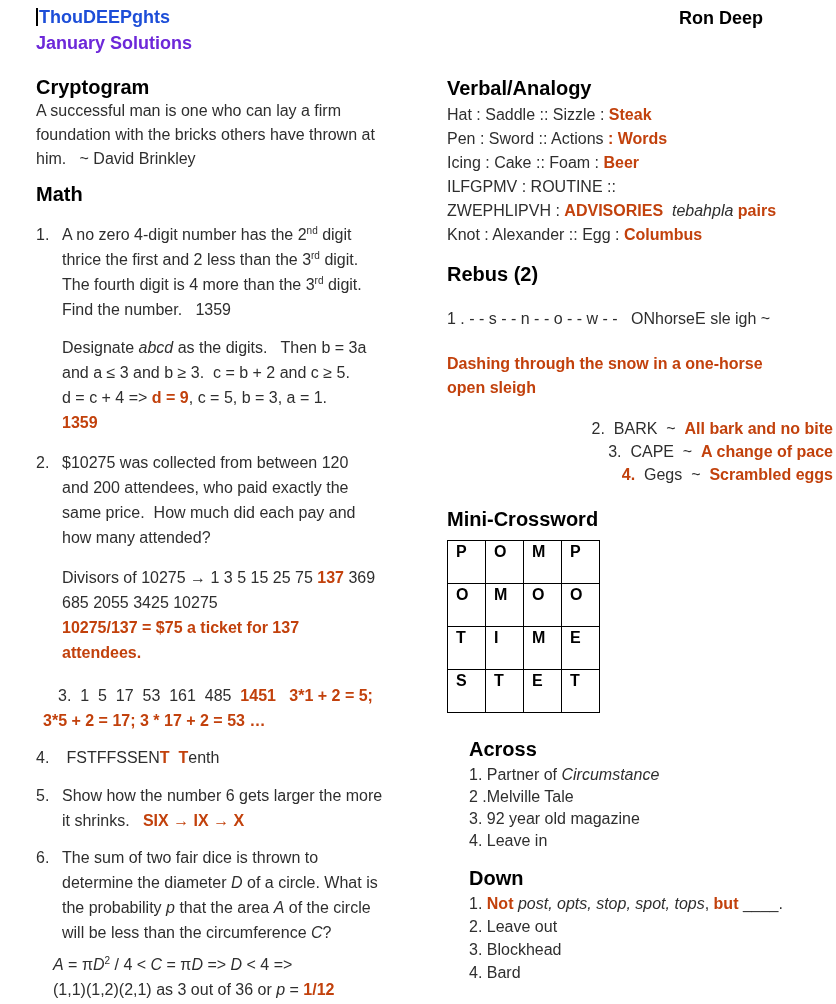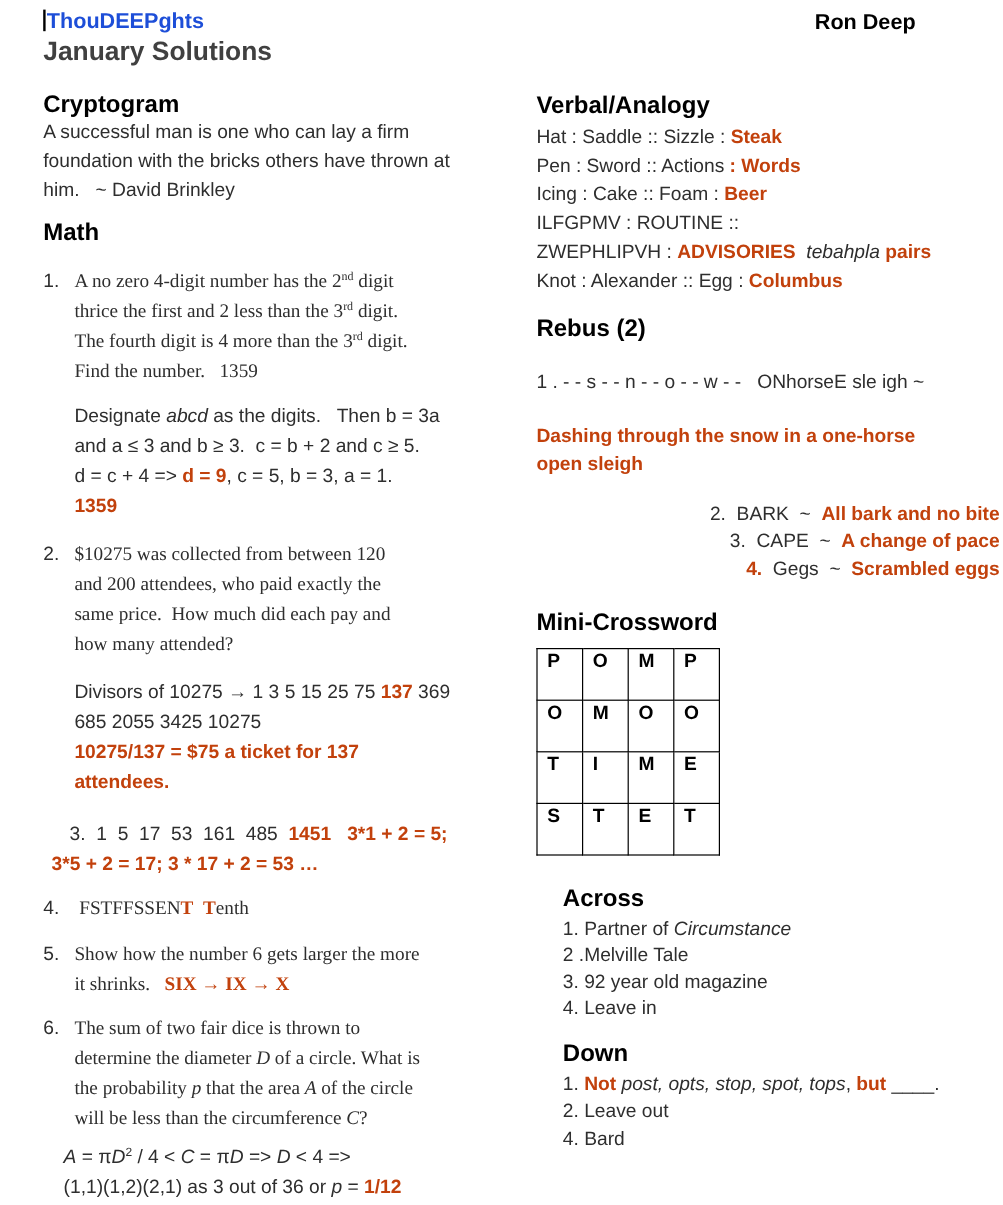--- a/index.html
+++ b/index.html
@@ -15,31 +15,31 @@
   .rich, .txt { white-space: pre-wrap; }
 
   .h { font-weight: 700; color: #000; font-size: 20px; line-height: 24px; }
 
   #hdr { position: absolute; left: 36px; top: 4px; right: 0; }
   #page-title { font-size: 18px; line-height: 26px; font-weight: 700; color: #1d4ed8; }
   #cursor { display: inline-block; width: 2px; height: 18px; background: #000;
             margin-right: 1px; vertical-align: -3px; }
   #author { position: absolute; top: 5px; right: 73px; font-size: 18px;
             line-height: 26px; font-weight: 700; color: #000; }
-  #subtitle { font-size: 22px; line-height: 26px; font-weight: 700; color: #404040; }
+  #subtitle { font-size: 18px; line-height: 26px; font-weight: 700; color: #6d28d9; }
 
   #left  { position: absolute; left: 36px; top: 75px;  width: 382px; }
   #right { position: absolute; left: 447px; top: 76px; width: 386px; }
 
   
   #crypto-text { line-height: 24px; }
   #math-h { margin-top: 11px; margin-bottom: 16px; }
   .mi { display: flex; line-height: 25px; }
   .mi .num { flex: 0 0 26px; }
-  .mi .txt { flex: 1; font-family: Liberation Serif, serif; }
+  .mi .txt { flex: 1; }
   #math-item-1 { margin-bottom: 13px; }
   .sub { margin-left: 26px; line-height: 25px; }
   #math-sol-1 { margin-bottom: 15px; }
   #math-item-2 { margin-bottom: 15px; }
   #math-sol-2 { margin-bottom: 18px; }
   #math-item-3 { margin-left: 7px; text-indent: 15px; line-height: 25px; margin-bottom: 12px; }
   #math-item-4 { margin-bottom: 13px; }
   #math-item-5 { margin-bottom: 12px; }
   #math-item-6 { margin-bottom: 7px; }
   #math-formula { margin-left: 17px; line-height: 25px; }
@@ -164,15 +164,16 @@
     <div class="aclue rich"><span>1. Partner of </span><span class="i">Circumstance</span></div>
     <div class="aclue rich"><span>2 .Melville Tale</span></div>
     <div class="aclue rich"><span>3. 92 year old magazine</span></div>
     <div class="aclue rich"><span>4. Leave in</span></div>
   </div>
 
   <div id="down">
     <div class="h" id="down-h">Down</div>
     <div class="dclue rich"><span>1. </span><span class="b">Not </span><span class="i">post, opts, stop, spot, tops</span><span>, </span><span class="b">but</span><span> ____.</span></div>
     <div class="dclue rich"><span>2. Leave out</span></div>
+    <div class="dclue rich"><span>3. Blockhead</span></div>
     <div class="dclue rich"><span>4. Bard</span></div>
   </div>
 </div>
 
 </body></html>

